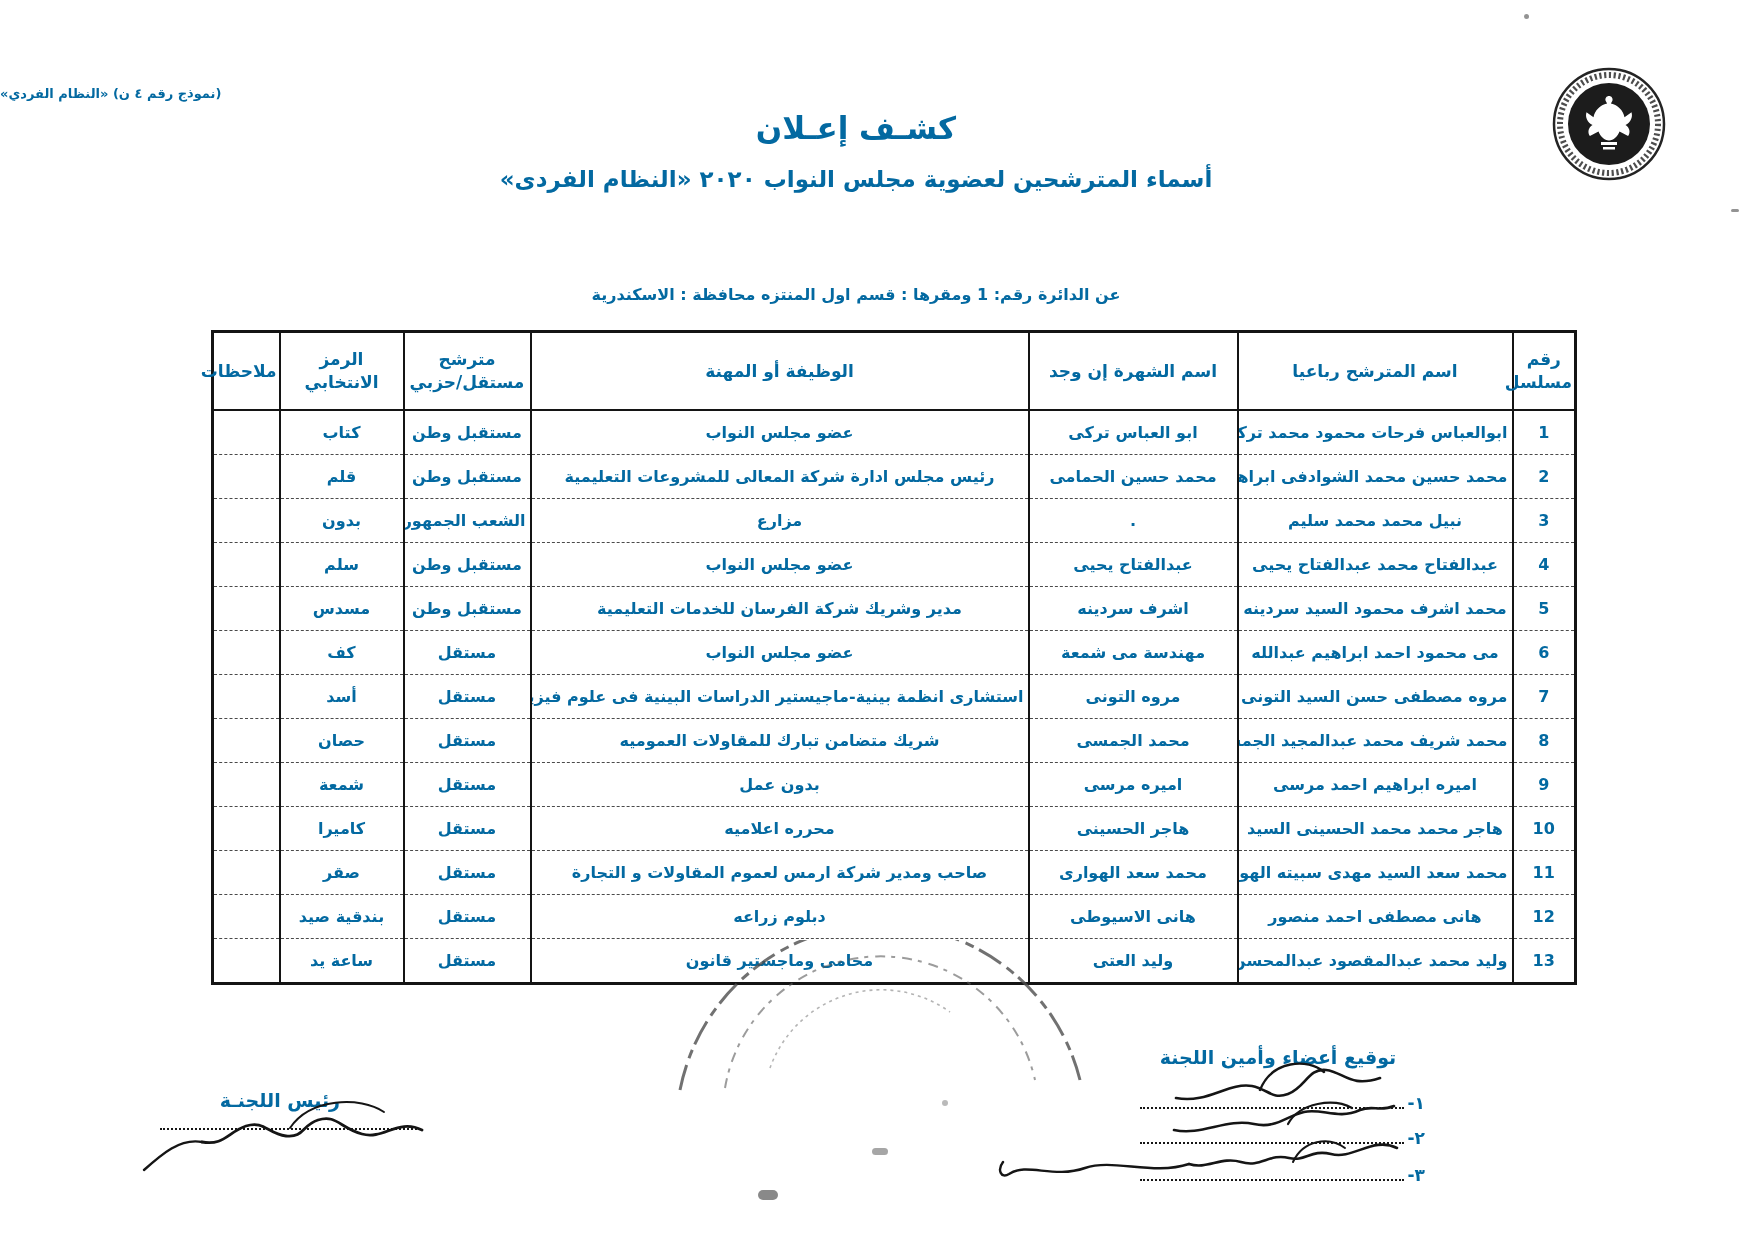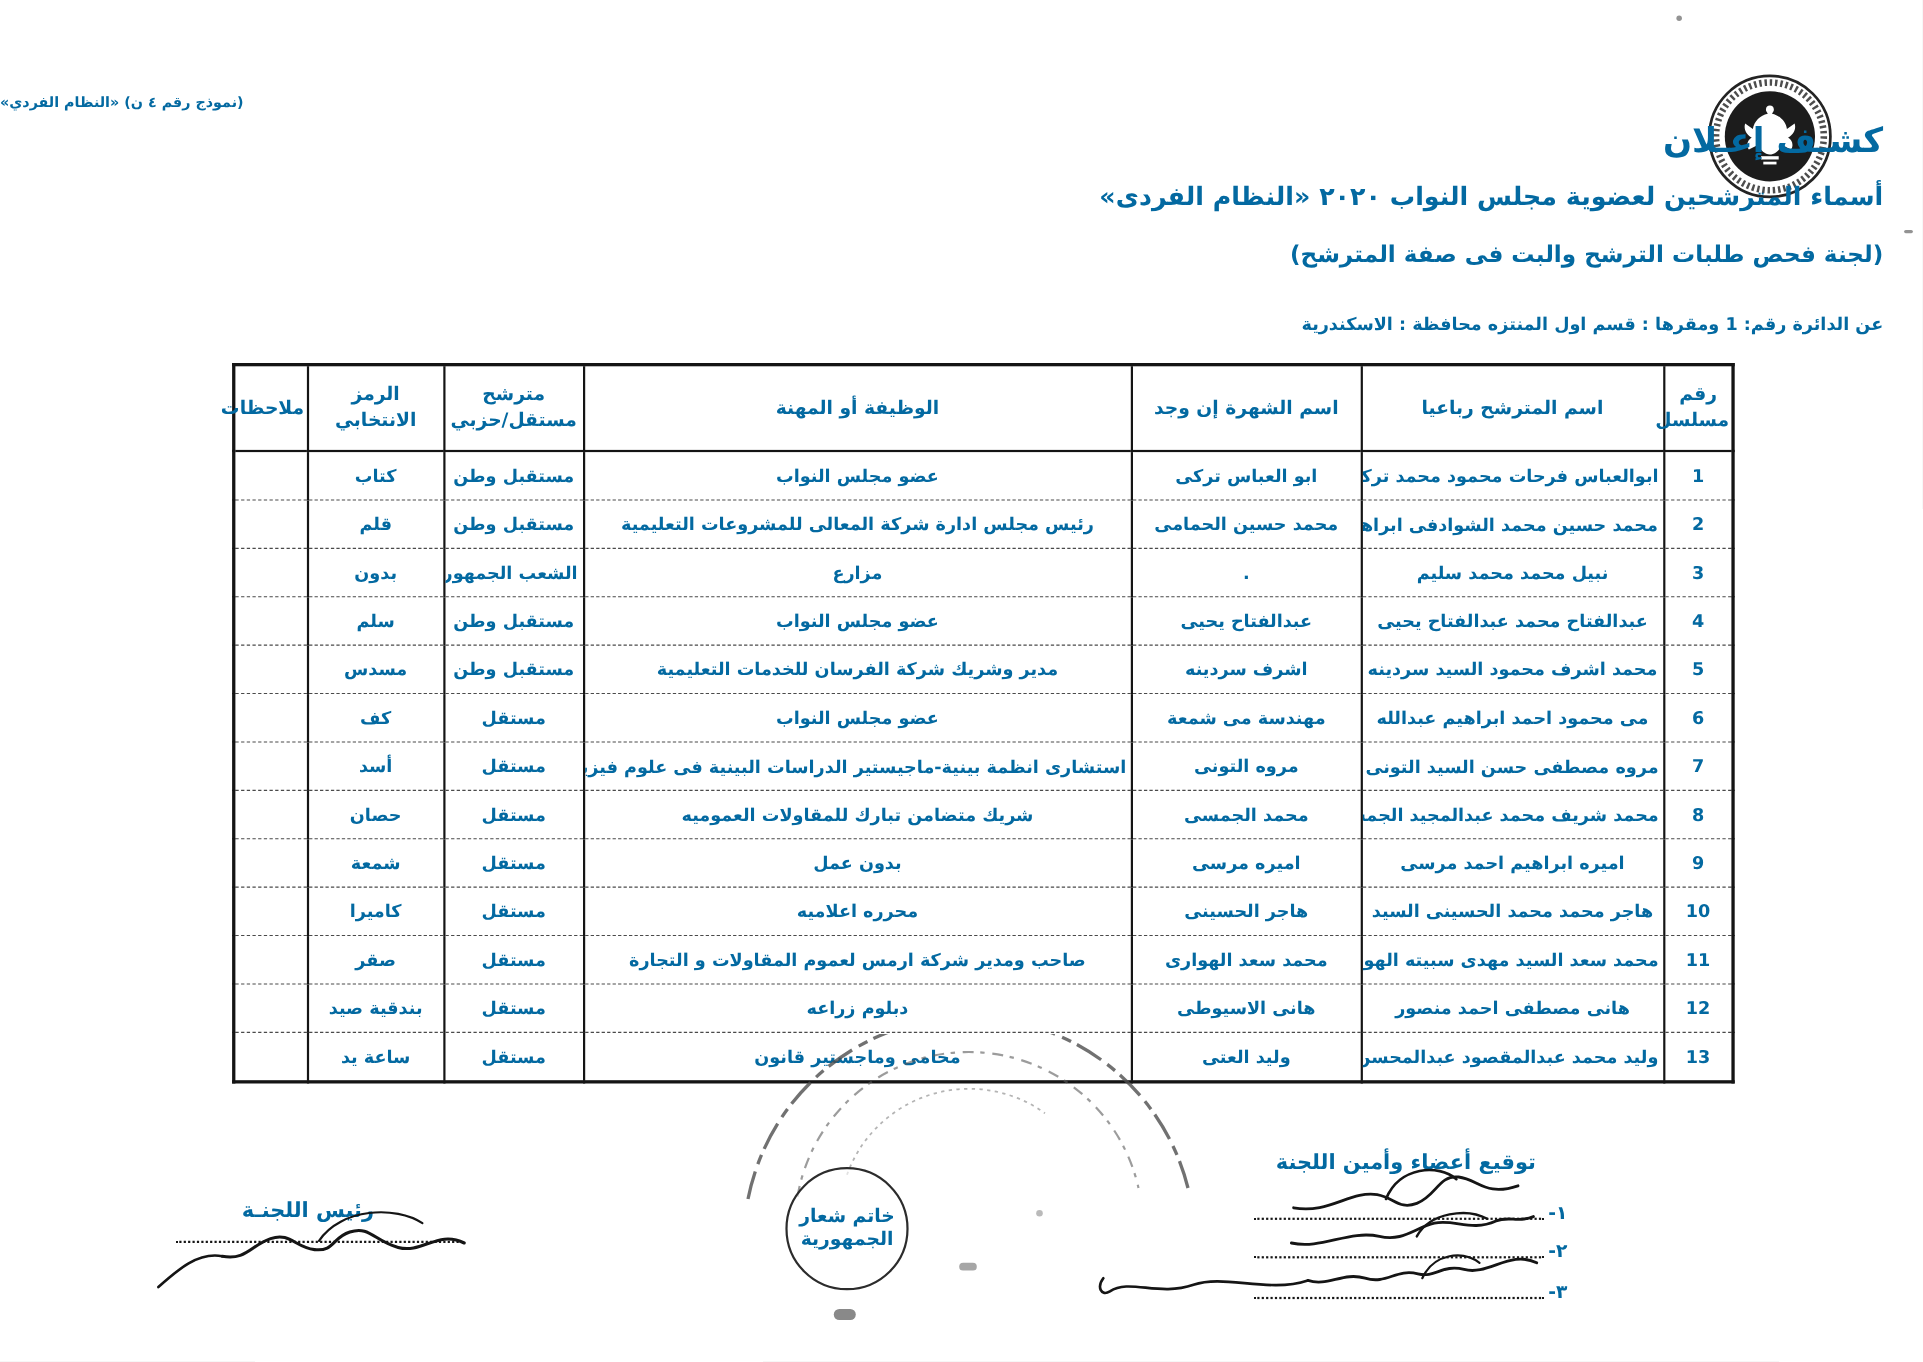--- a/index.html
+++ b/index.html
@@ -6,21 +6,21 @@
   .page{
     position:relative;
     width:1748px;height:1238px;
     background:#ffffff;
     overflow:hidden;
     font-family:"DejaVu Sans", sans-serif;
     color:#0369a1;
     direction:rtl;
   }
   .abs{position:absolute;}
-  .center-line{left:0;right:36px;font-weight:bold;}
+  .center-line{left:0;right:36px;text-align:center;font-weight:bold;}
   .form-ref{
     top:86px;right:1448px;width:300px;
     font-size:13px;font-weight:bold;text-align:left;
     white-space:nowrap;direction:rtl;
   }
   .doc-title{top:110px;font-size:31px;letter-spacing:1px;}
   .doc-subtitle{top:166px;font-size:23px;}
   .doc-committee{top:219px;font-size:21px;}
   .doc-district{top:285px;font-size:16px;}
 
@@ -74,21 +74,20 @@
       <g fill="#ffffff">
         <path d="M58 30c2.5 0 4.2 2.2 3.4 4.8l-1.5 2.6c7 1.6 12.4 6.8 13.6 13.8l7-5c1.6 5-1 10.4-6 12.8 4.2 2.4 5.2 7.6 2.6 11l-8.6-4.4c-1.8 5.2-6 8.8-10.5 8.8s-8.7-3.6-10.5-8.8l-8.6 4.4c-2.6-3.4-1.6-8.6 2.6-11-5-2.4-7.6-7.8-6-12.8l7 5c1.2-7 6.6-12.2 13.6-13.8l-1.5-2.6c-.8-2.6.9-4.8 3.4-4.8z"></path>
         <rect x="50" y="76" width="16" height="3"></rect>
         <rect x="52" y="81" width="12" height="2.5"></rect>
       </g>
     </svg>
   </div>
 
   <div class="abs center-line doc-title">كشـف إعـلان</div>
   <div class="abs center-line doc-subtitle">أسماء المترشحين لعضوية مجلس النواب ٢٠٢٠ «النظام الفردى»</div>
-  <div class="abs center-line doc-committee">(لجنة فحص طلبات الترشح والبت فى صفة المترشح)</div>
   <div class="abs center-line doc-district">عن الدائرة رقم: 1 ومقرها : قسم اول المنتزه محافظة : الاسكندرية</div>
 
   <div class="abs table-wrap">
     <table class="sheet">
       <colgroup>
         <col style="width:63px">
           <col style="width:275px">
           <col style="width:209px">
         <col style="width:498px">
           <col style="width:127px">
@@ -231,22 +230,20 @@
   </div>
 
   <div class="abs" style="top:940px;right:628px;">
     <svg width="470" height="300" viewBox="0 0 470 300">
       <path d="M30 150 A 205 205 0 0 1 430 140" fill="none" stroke="#4e4e4e" stroke-width="3" stroke-dasharray="26 7 9 6" opacity="0.8"></path>
       <path d="M75 148 A 158 158 0 0 1 385 140" fill="none" stroke="#5a5a5a" stroke-width="2" stroke-dasharray="10 6 4 7" opacity="0.6"></path>
       <path d="M120 128 A 118 118 0 0 1 300 72" fill="none" stroke="#6a6a6a" stroke-width="1.6" stroke-dasharray="3 4" opacity="0.5"></path>
     </svg>
   </div>
 
-  <div class="abs stamp-circle">خاتم شعار
-الجمهورية</div>
 
   <div class="abs members-title">توقيع أعضاء وأمين اللجنة</div>
 
   <div class="abs sign-row" style="top:1083px;">
     <span class="num">١-</span>
     <span class="dots"></span>
   </div>
   <div class="abs sign-row" style="top:1118px;">
     <span class="num">٢-</span>
     <span class="dots"></span>

